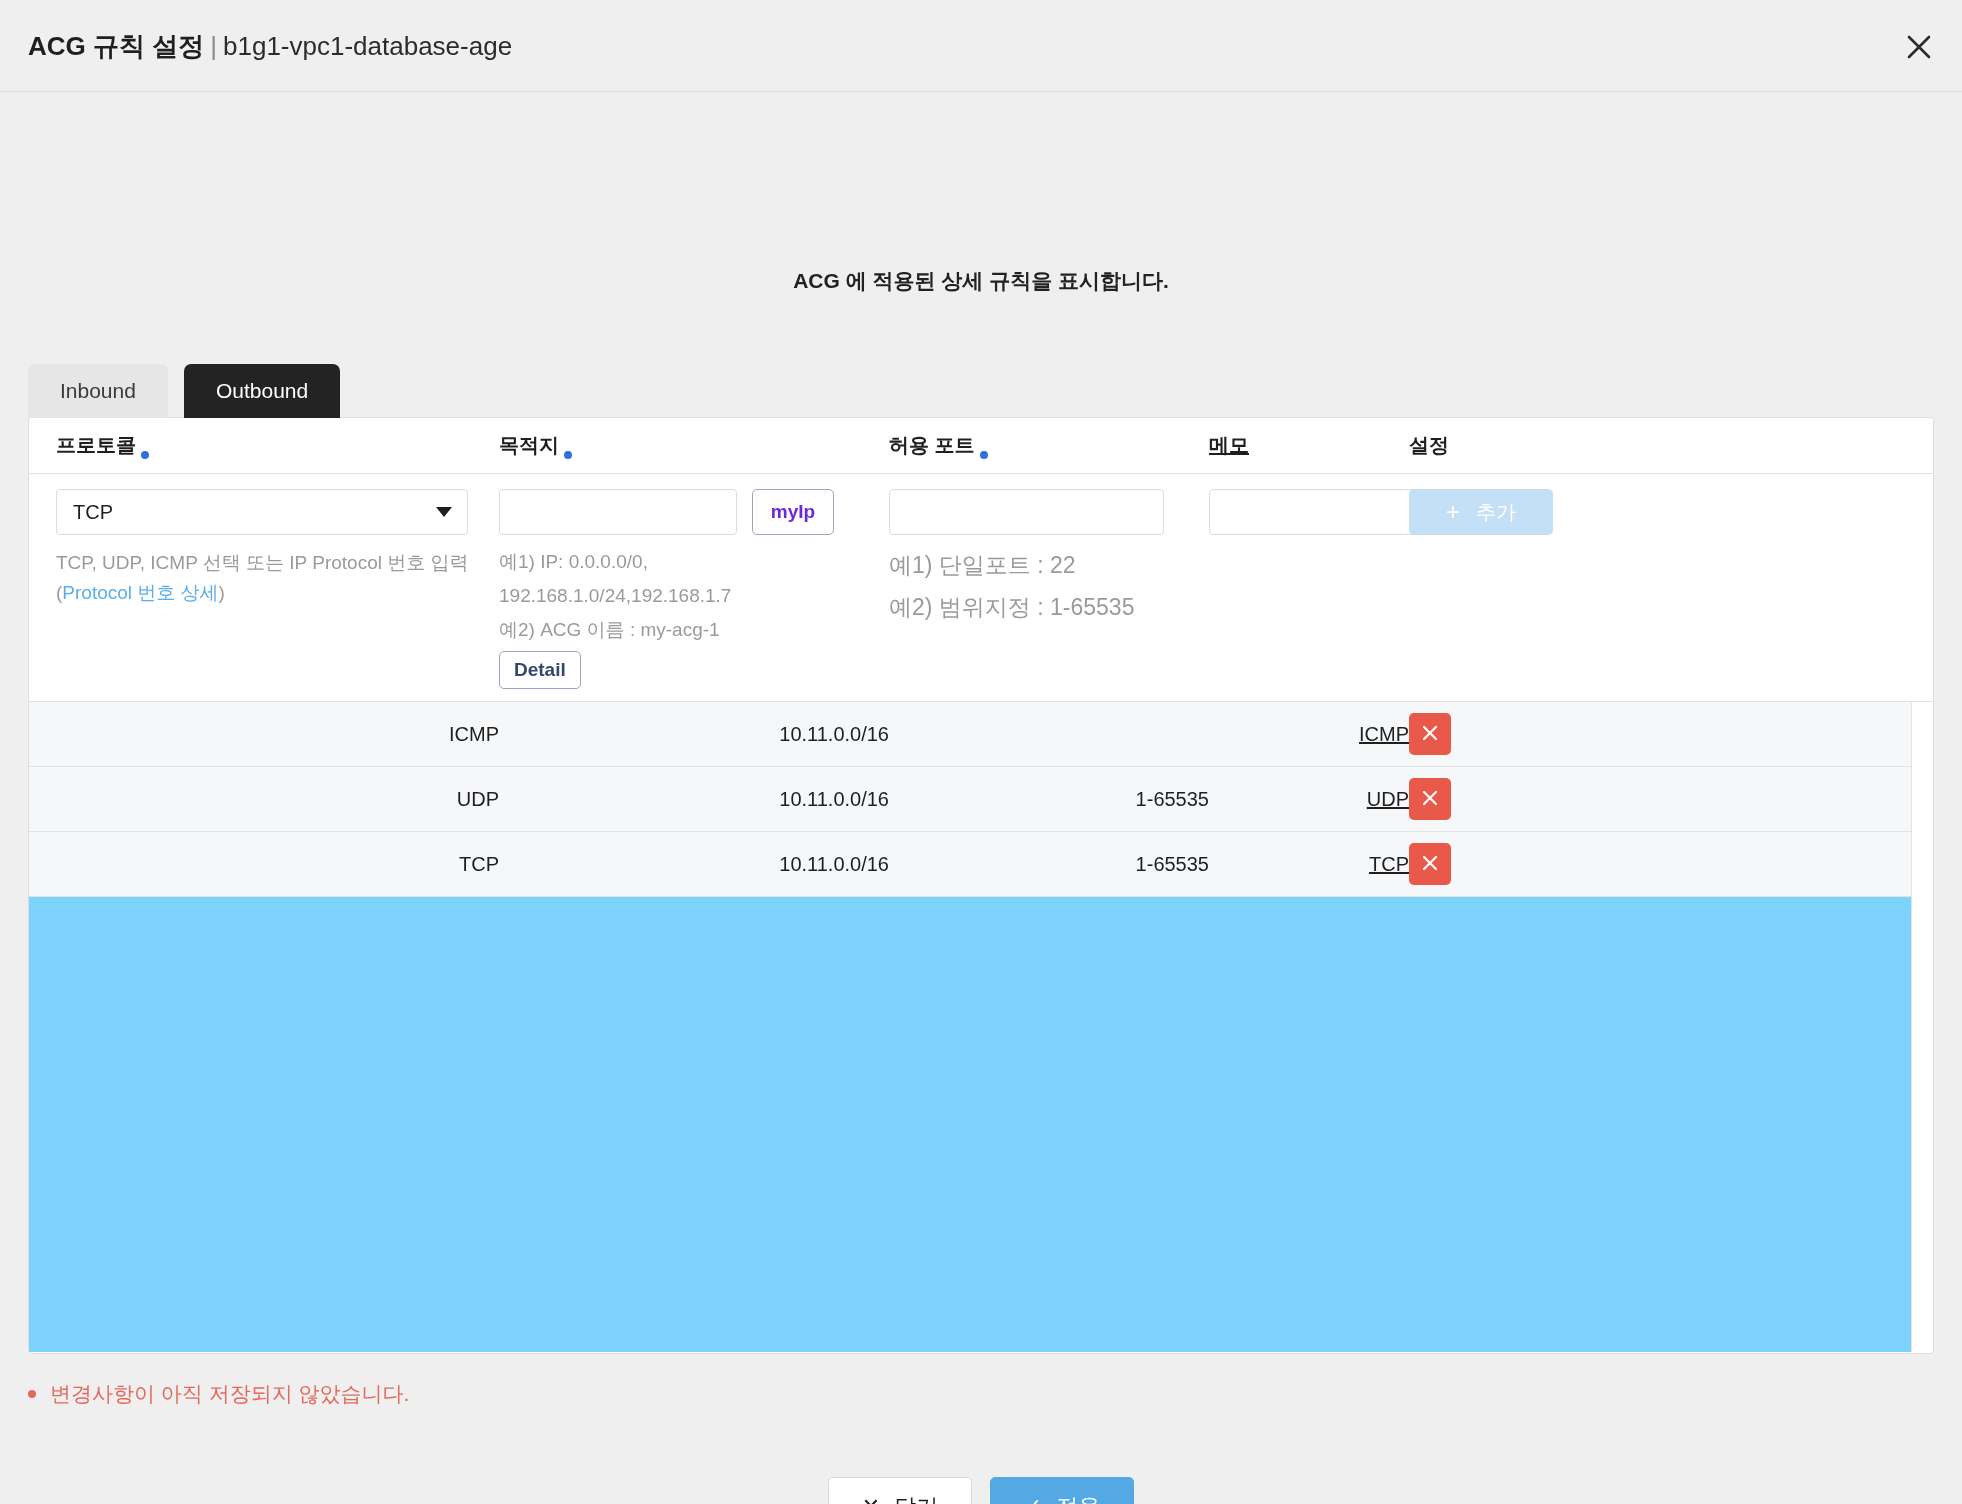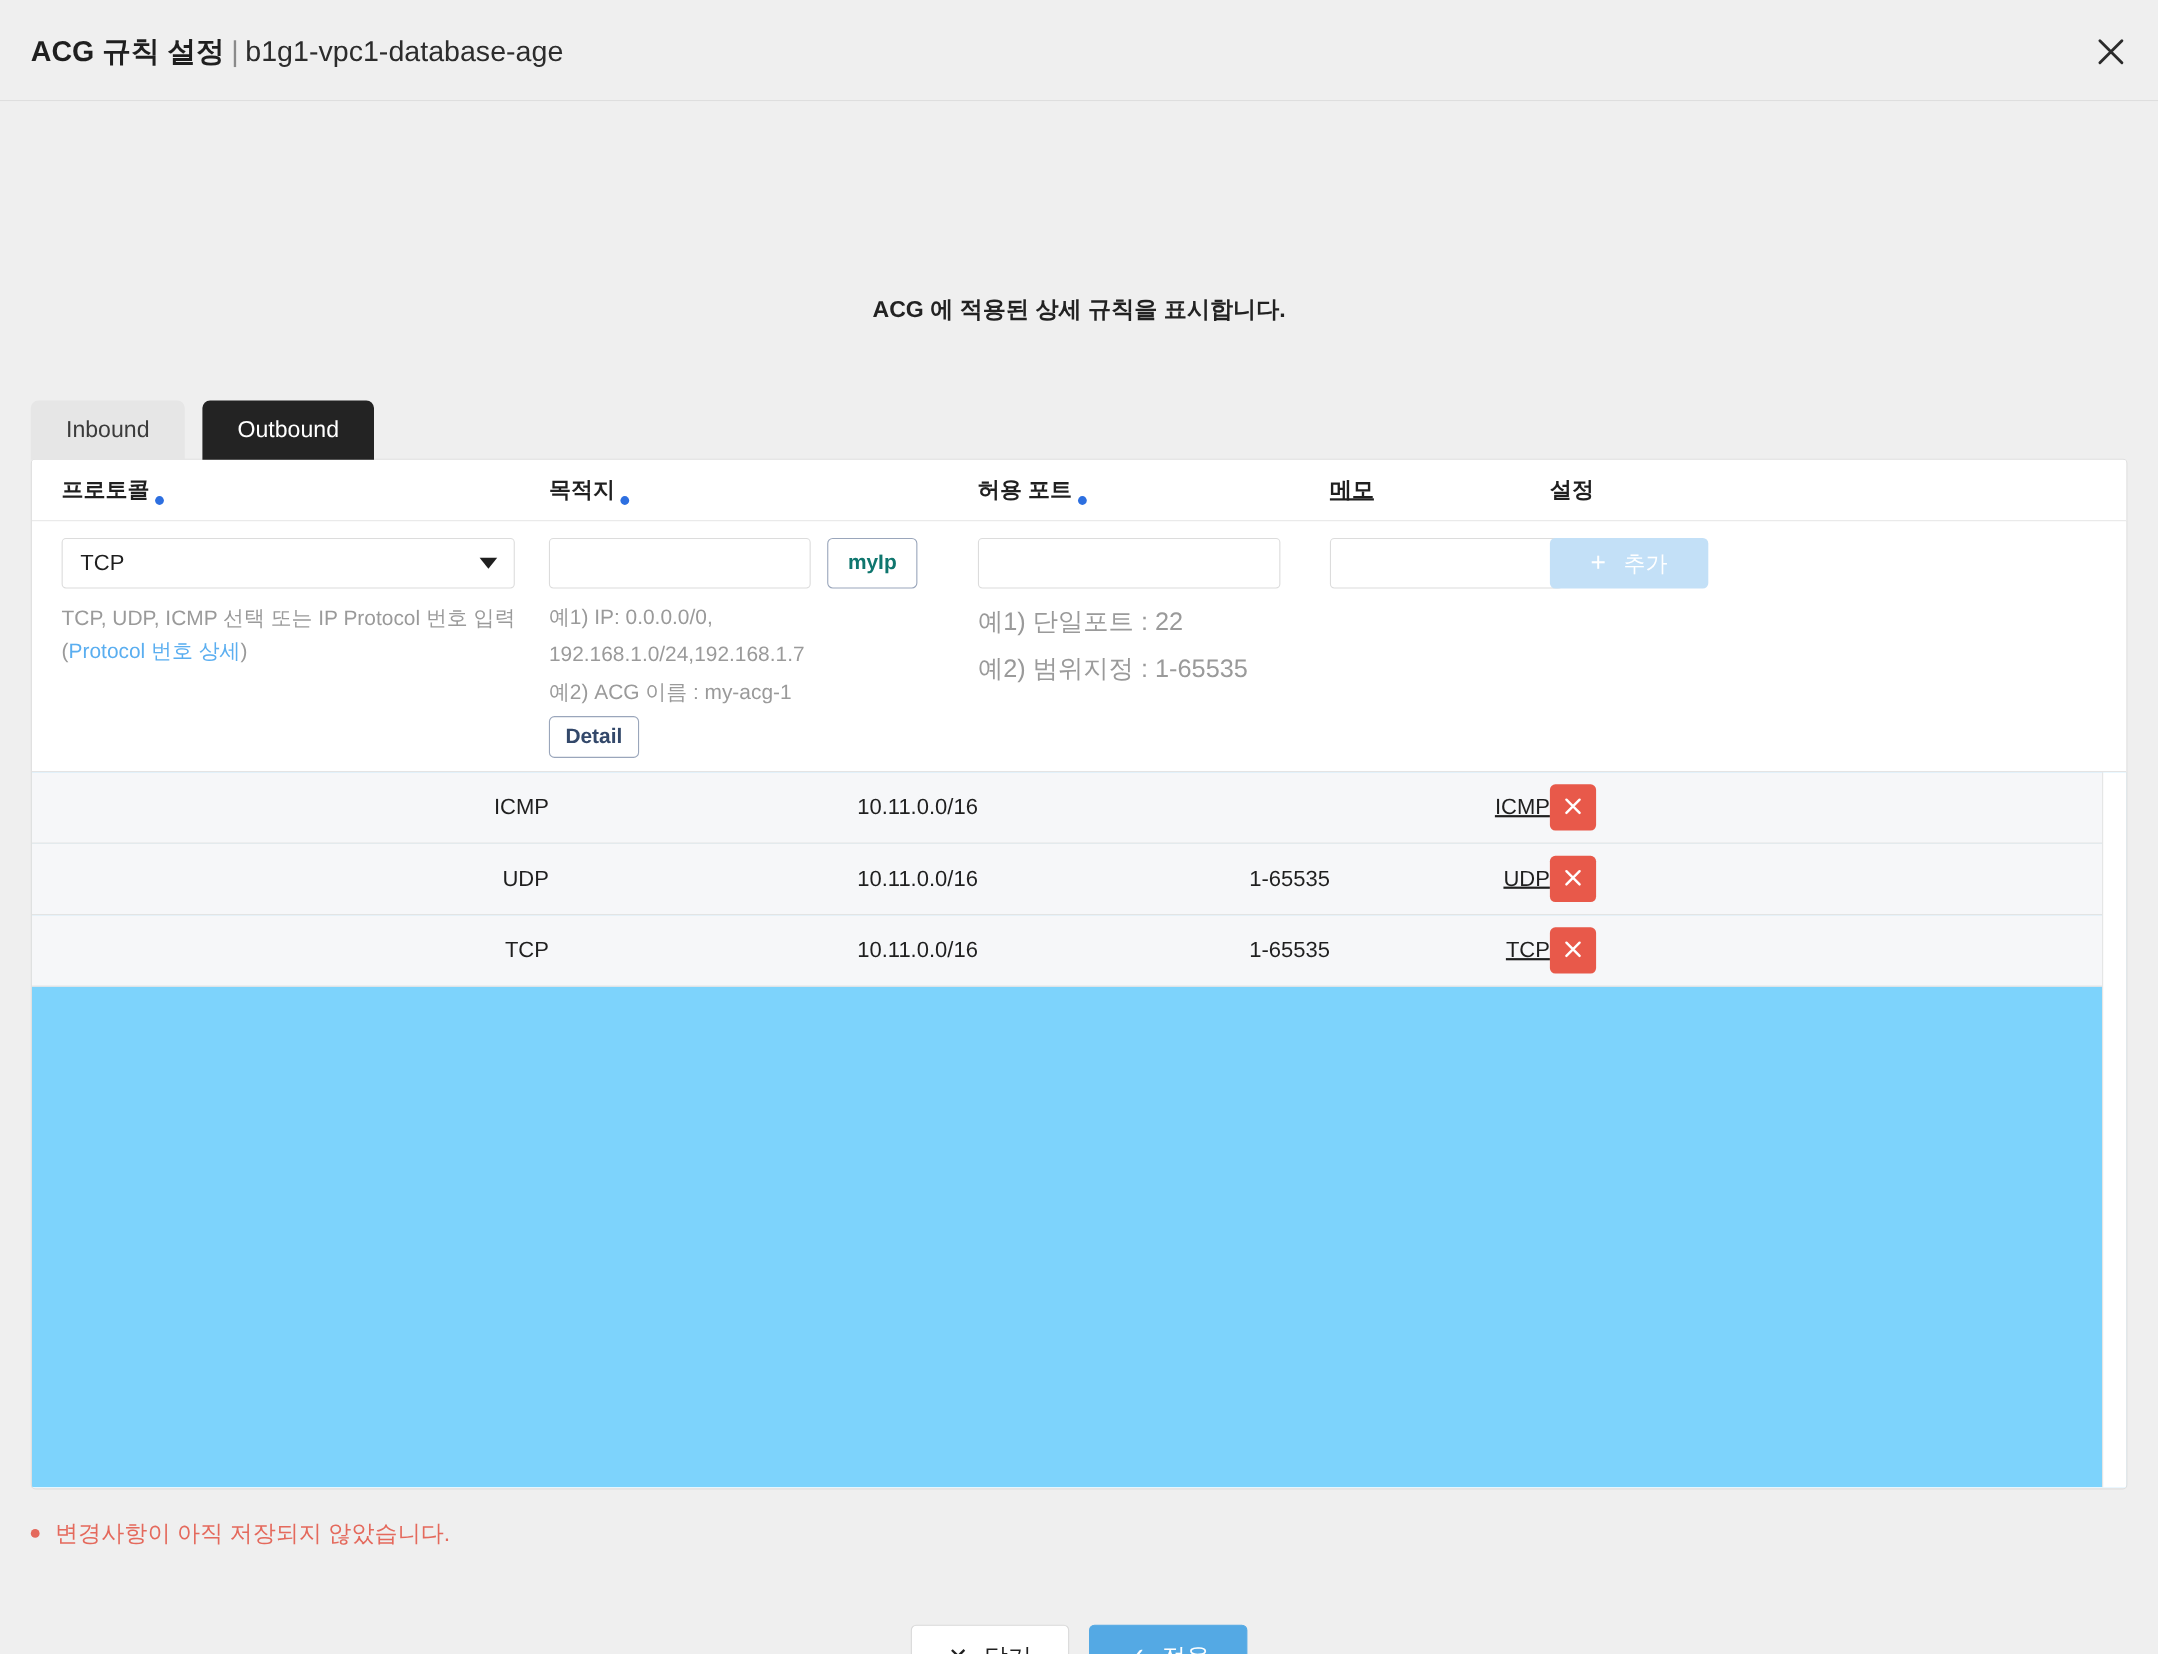--- a/index.html
+++ b/index.html
@@ -201,21 +201,21 @@
   .memo-input { width: 212px; }
 
   .dest-top { display: flex; align-items: flex-start; gap: 15px; }
   .myip-btn {
     height: 46px;
     min-width: 82px;
     padding: 0 14px;
     font-size: 19px;
     font-weight: bold;
     font-family: inherit;
-    color: #0f766e;
+    color: #6d28d9;
     background: #ffffff;
     border: 1px solid #9aa6bb;
     border-radius: 5px;
     cursor: pointer;
   }
   .detail-btn {
     margin-top: 4px;
     height: 38px;
     padding: 0 14px;
     font-size: 19px;

